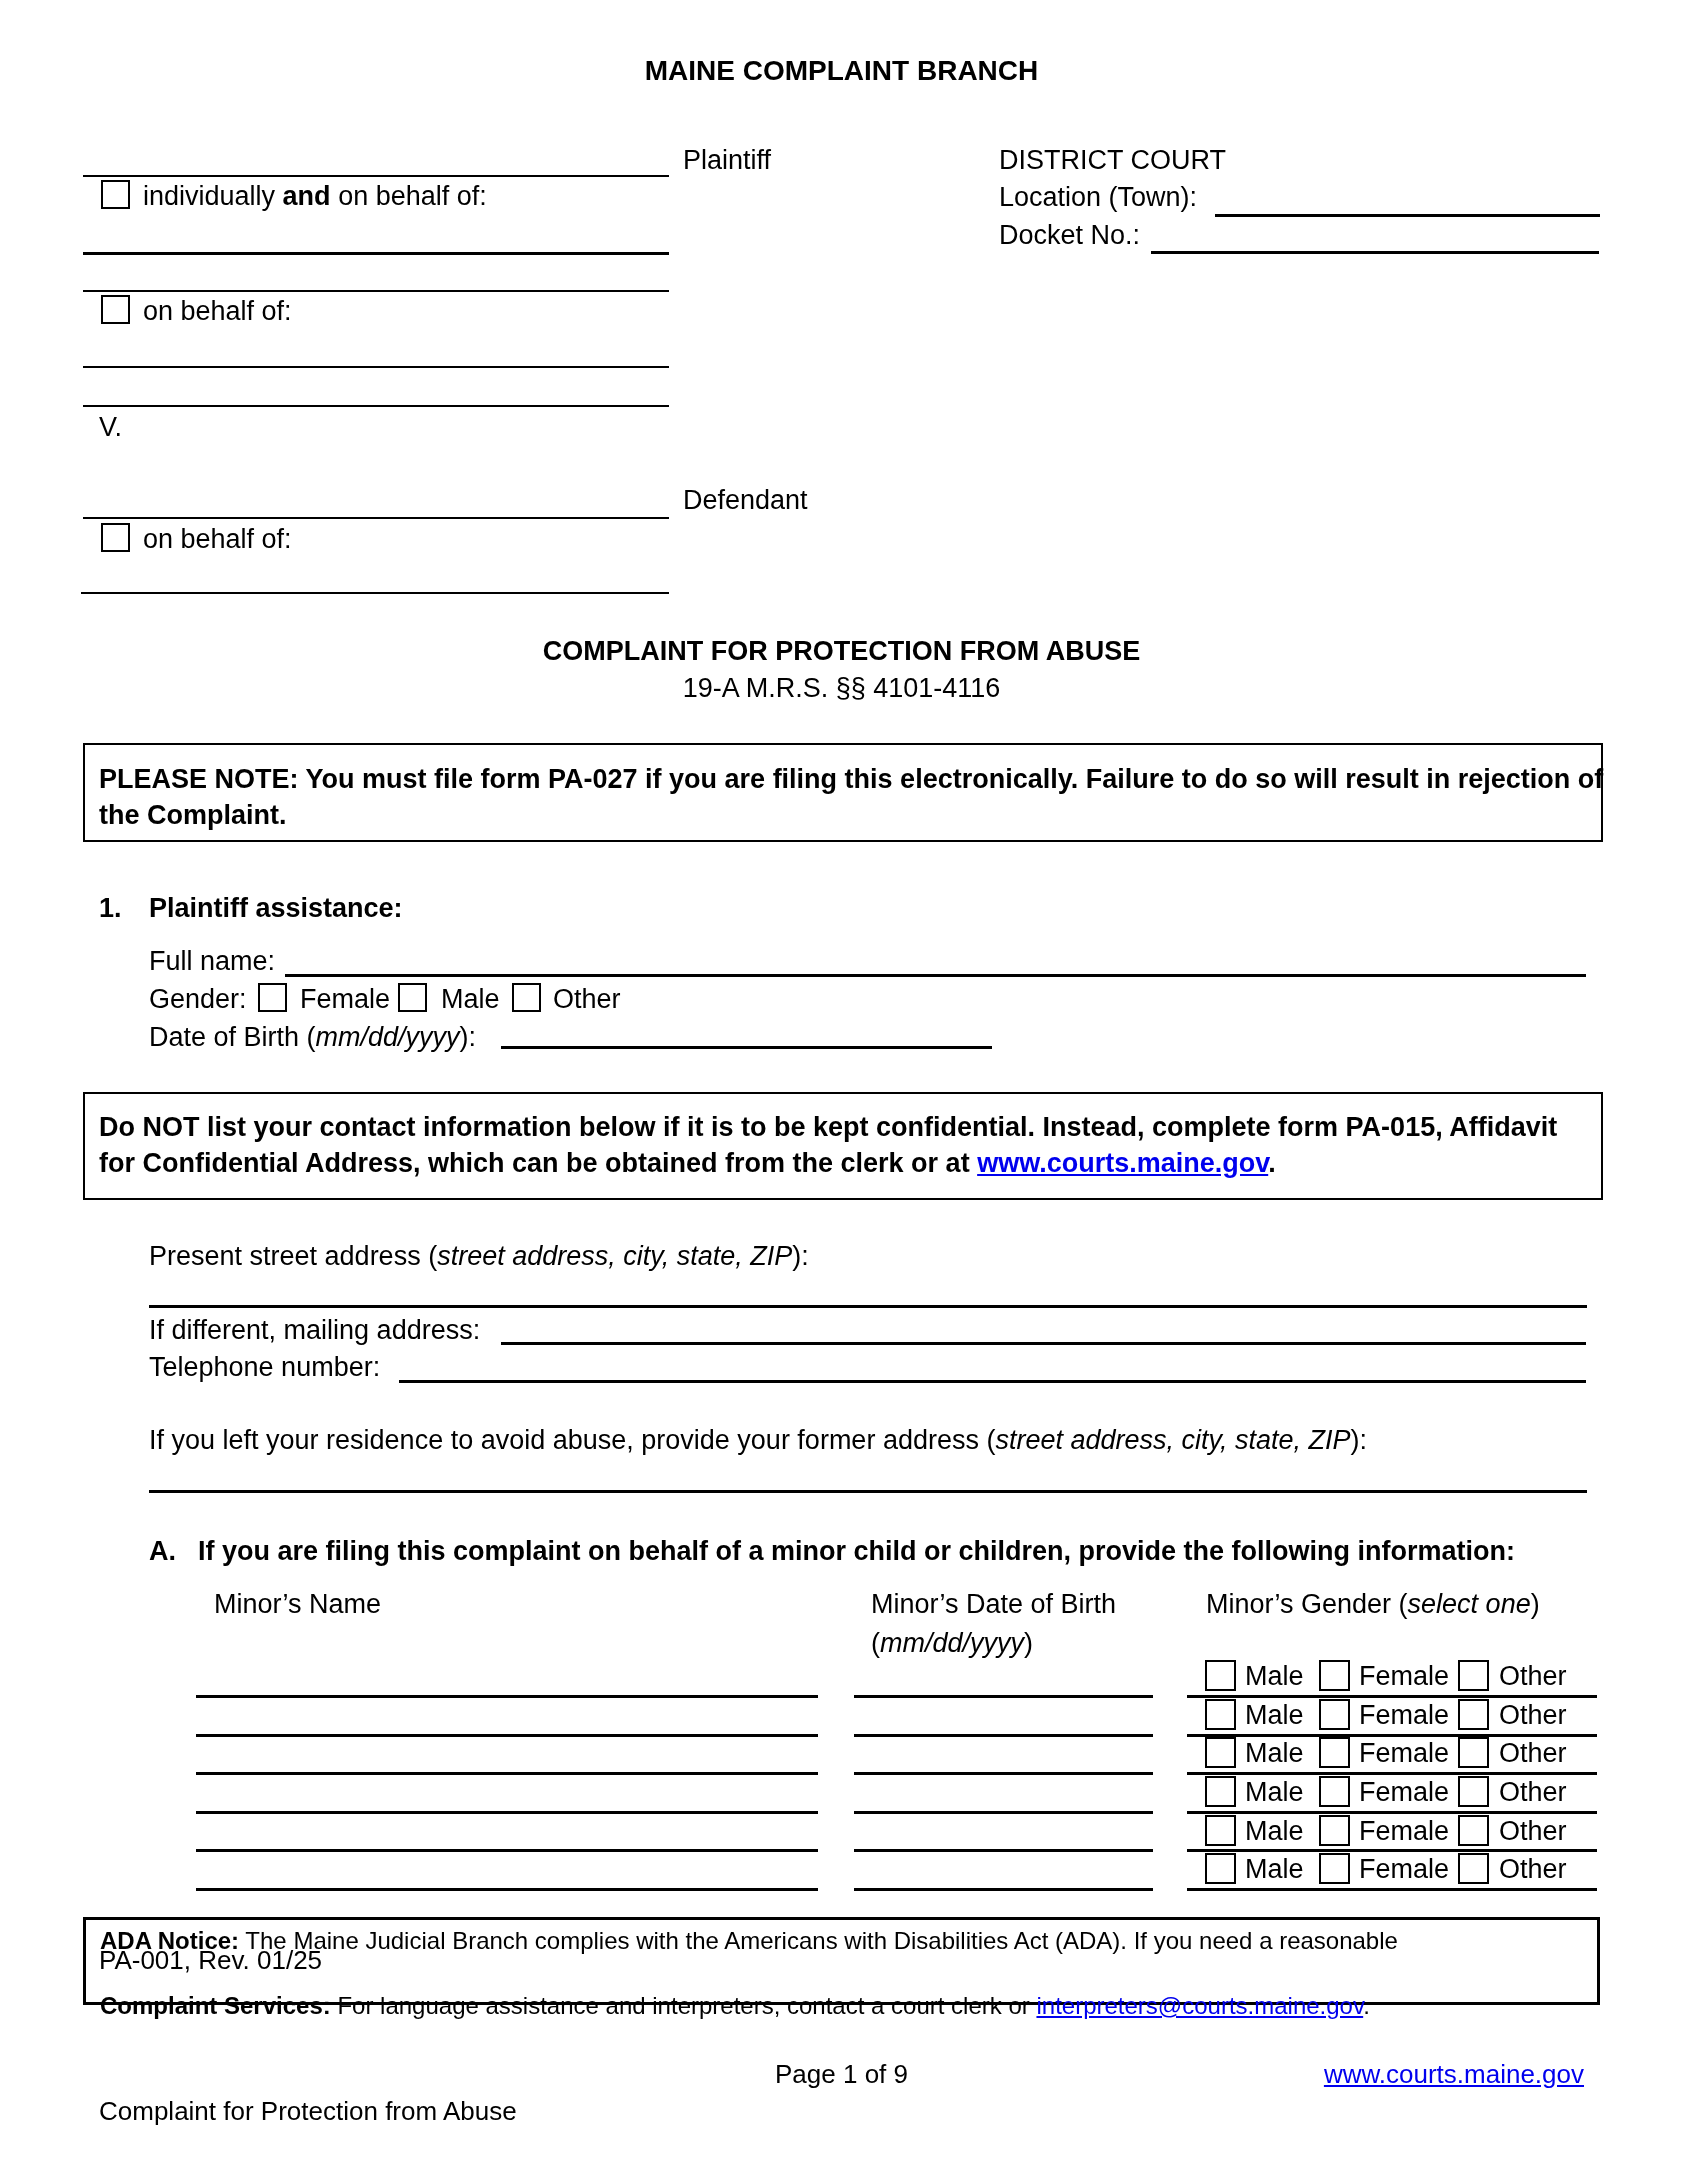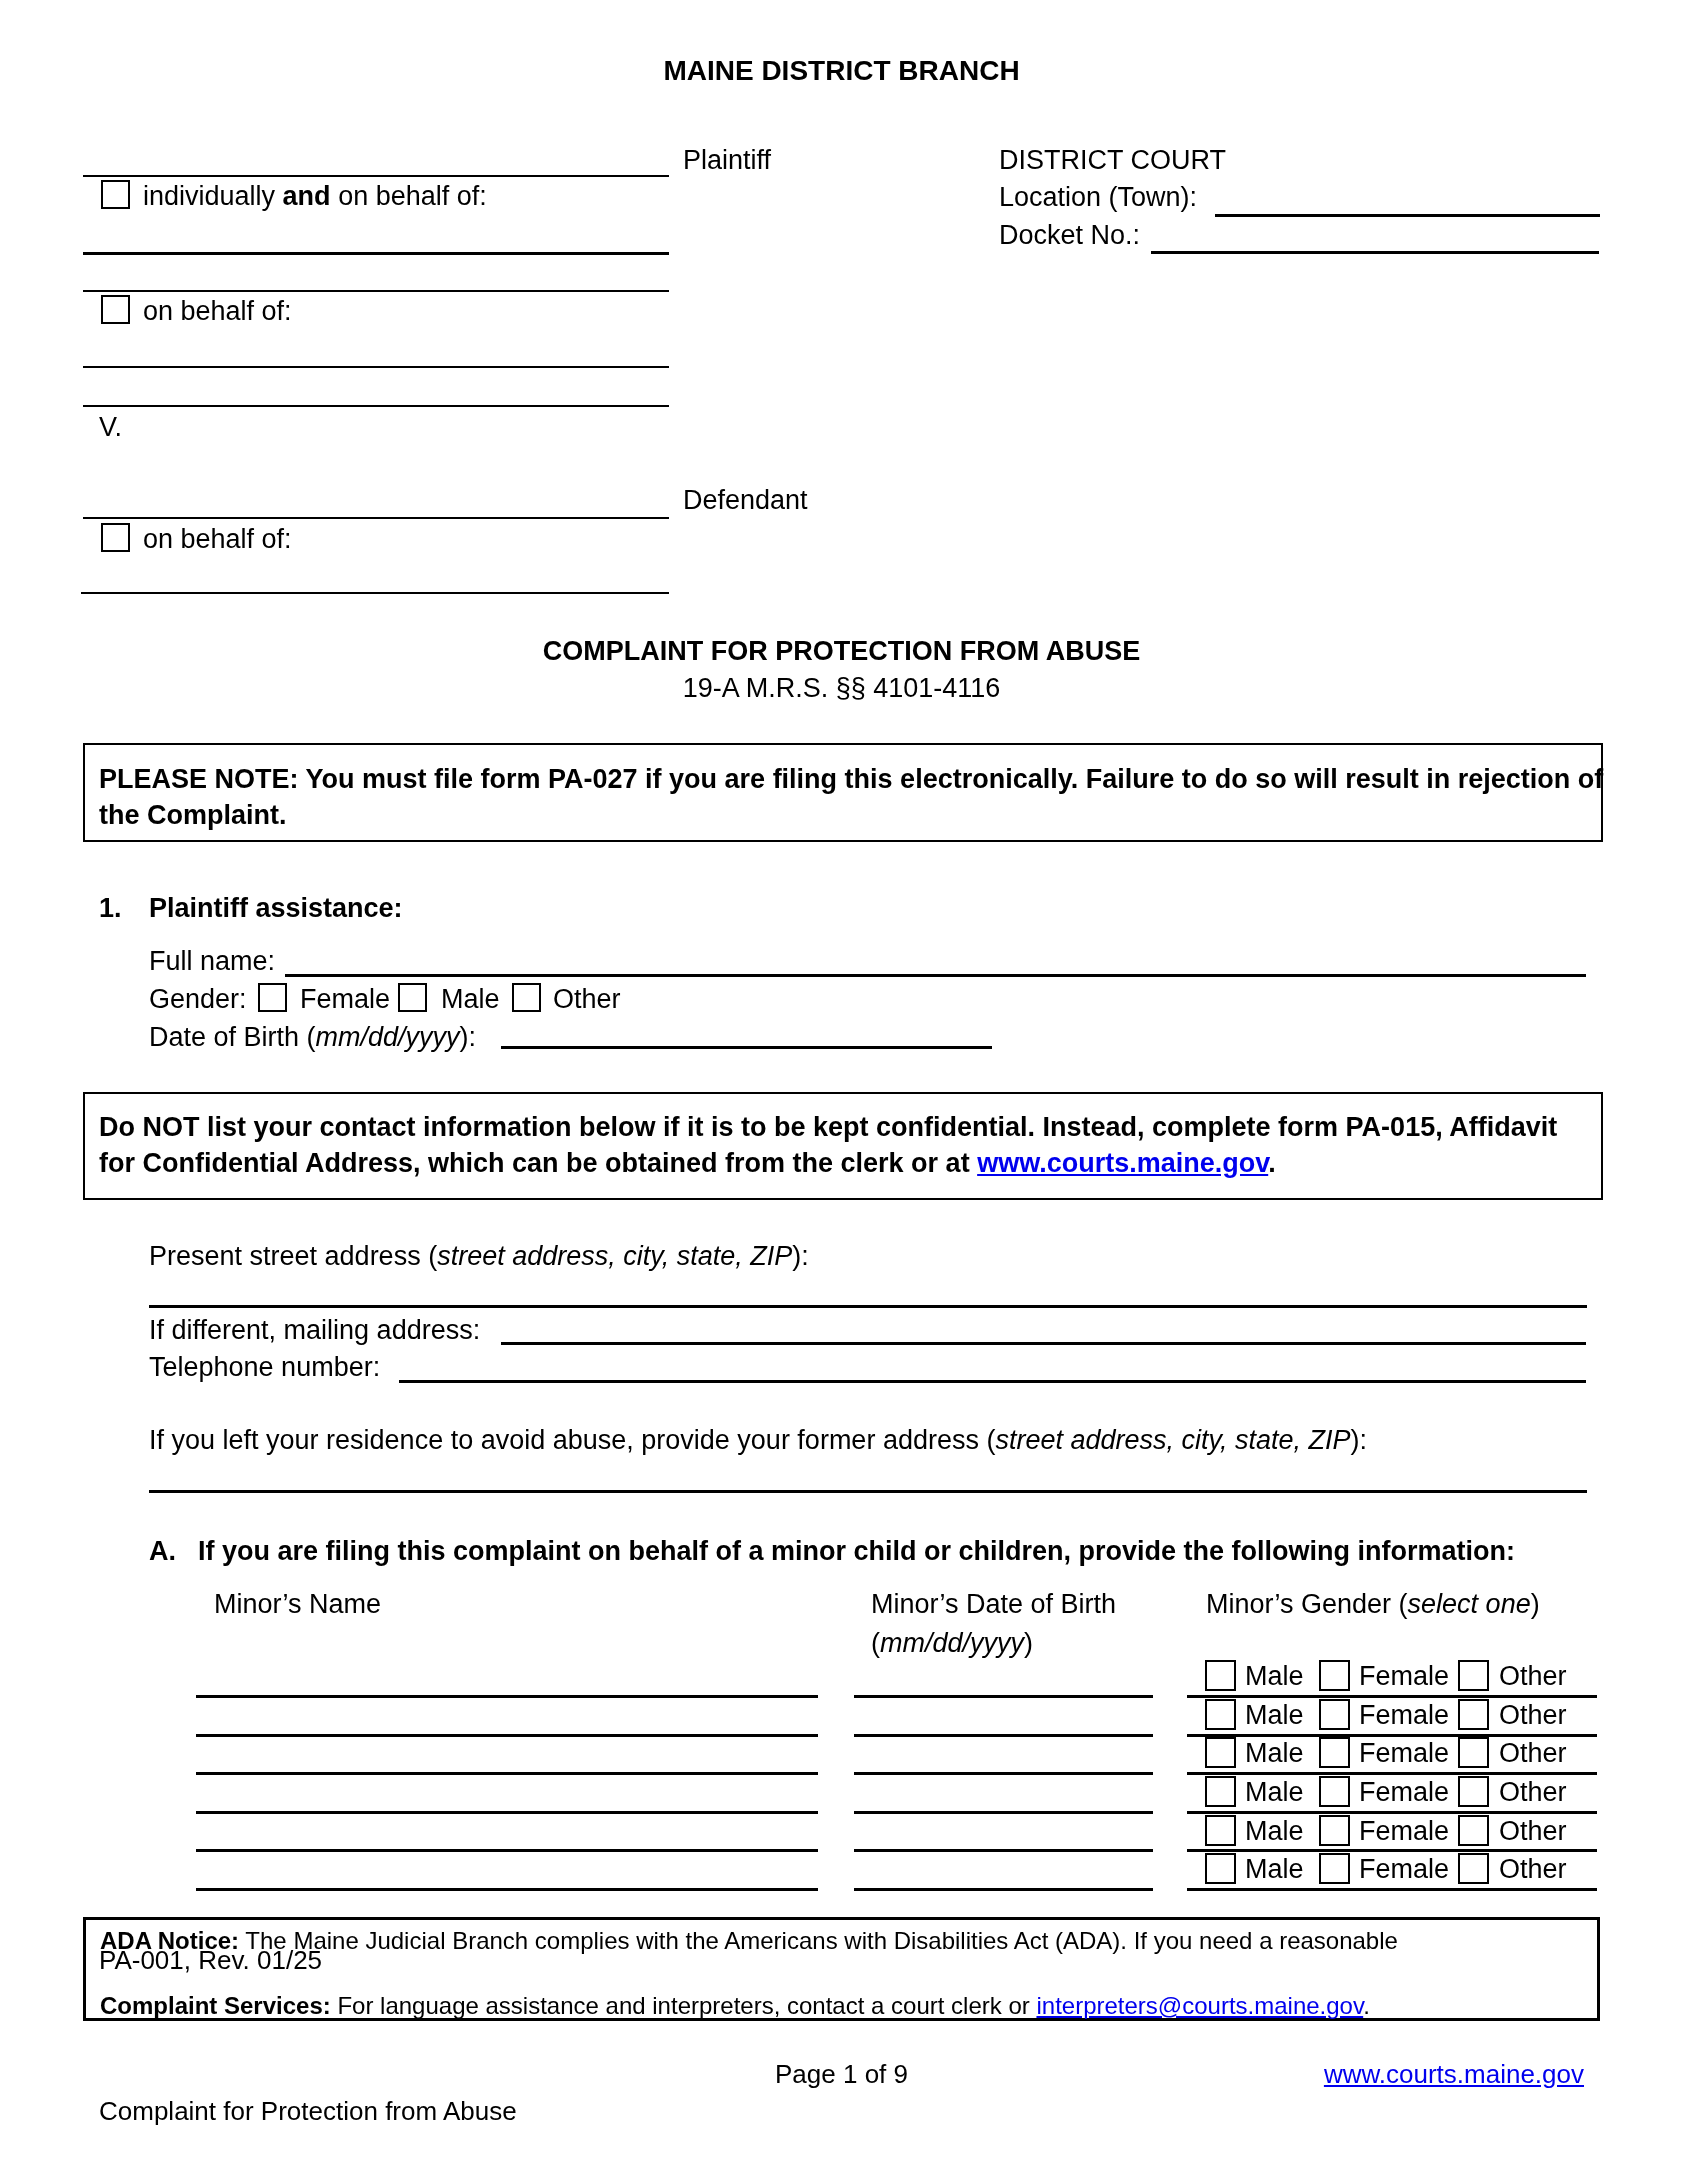--- a/index.html
+++ b/index.html
@@ -10,21 +10,21 @@
   .i { font-style:italic; }
   .hline { position:absolute; height:0; border-top:2.5px solid #000; }
   .cb { position:absolute; width:29px; height:29px; border:2px solid #000; background:#fff; box-sizing:border-box; }
   .box { position:absolute; border:2.5px solid #000; box-sizing:border-box; }
   a, .link { color:#0000EE; text-decoration:underline; }
   .center { text-align:center; }
 </style>
 </head>
 <body>
 
-<div class="abs b center" style="left:0;width:1683px;top:57px;font-size:28px;">MAINE DISTRICT BRANCH</div>
+<div class="abs b center" style="left:0;width:1683px;top:57px;font-size:28px;">MAINE COMPLAINT BRANCH</div>
 
 <div class="hline" style="left:83px;width:586px;top:175px;"></div>
 <div class="cb" style="left:101px;top:180px;"></div>
 <div class="abs" style="left:143px;top:183px;">
   <span>individually</span>
   <span class="b">and</span>
   <span>on behalf of:</span>
 </div>
 <div class="hline" style="left:83px;width:586px;top:252px;border-top-width:3.5px;"></div>
 
@@ -162,21 +162,21 @@
     <div class="hline" style="left: 854px; width: 299px; top: 1888px; border-top-width: 3px;"></div>
     <div class="hline" style="left: 1187px; width: 410px; top: 1888px; border-top-width: 3px;"></div>
     <div class="cb" style="left: 1205px; top: 1853px; width: 31px; height: 31px;"></div>
     <div class="abs" style="left: 1245px; top: 1856px;">Male</div>
     <div class="cb" style="left: 1319px; top: 1853px; width: 31px; height: 31px;"></div>
     <div class="abs" style="left: 1359px; top: 1856px;">Female</div>
     <div class="cb" style="left: 1458px; top: 1853px; width: 31px; height: 31px;"></div>
     <div class="abs" style="left: 1499px; top: 1856px;">Other</div>
   </div>
 
-<div class="box" style="left:83px;top:1917px;width:1517px;height:104px;font-size:24px;border-width:3px;">
+<div class="box" style="left:83px;top:1917px;width:1517px;height:88px;font-size:24px;border-width:3px;">
   <div class="abs" style="left:14px;top:9px;">
     <span class="b">ADA Notice:</span><span> The Maine Judicial Branch complies with the Americans with Disabilities Act (ADA). If you need a reasonable</span>
   </div>
   <div class="abs" style="left:14px;top:74px;">
     <span class="b">Complaint Services:</span><span> For language assistance and interpreters, contact a court clerk or </span><span class="link">interpreters@courts.maine.gov</span><span>.</span>
   </div>
 </div>
 
 <div class="abs" style="left:99px;top:1947px;font-size:26px;">PA-001, Rev. 01/25</div>
 <div class="abs" style="left:99px;top:2098px;font-size:26px;">Complaint for Protection from Abuse</div>

